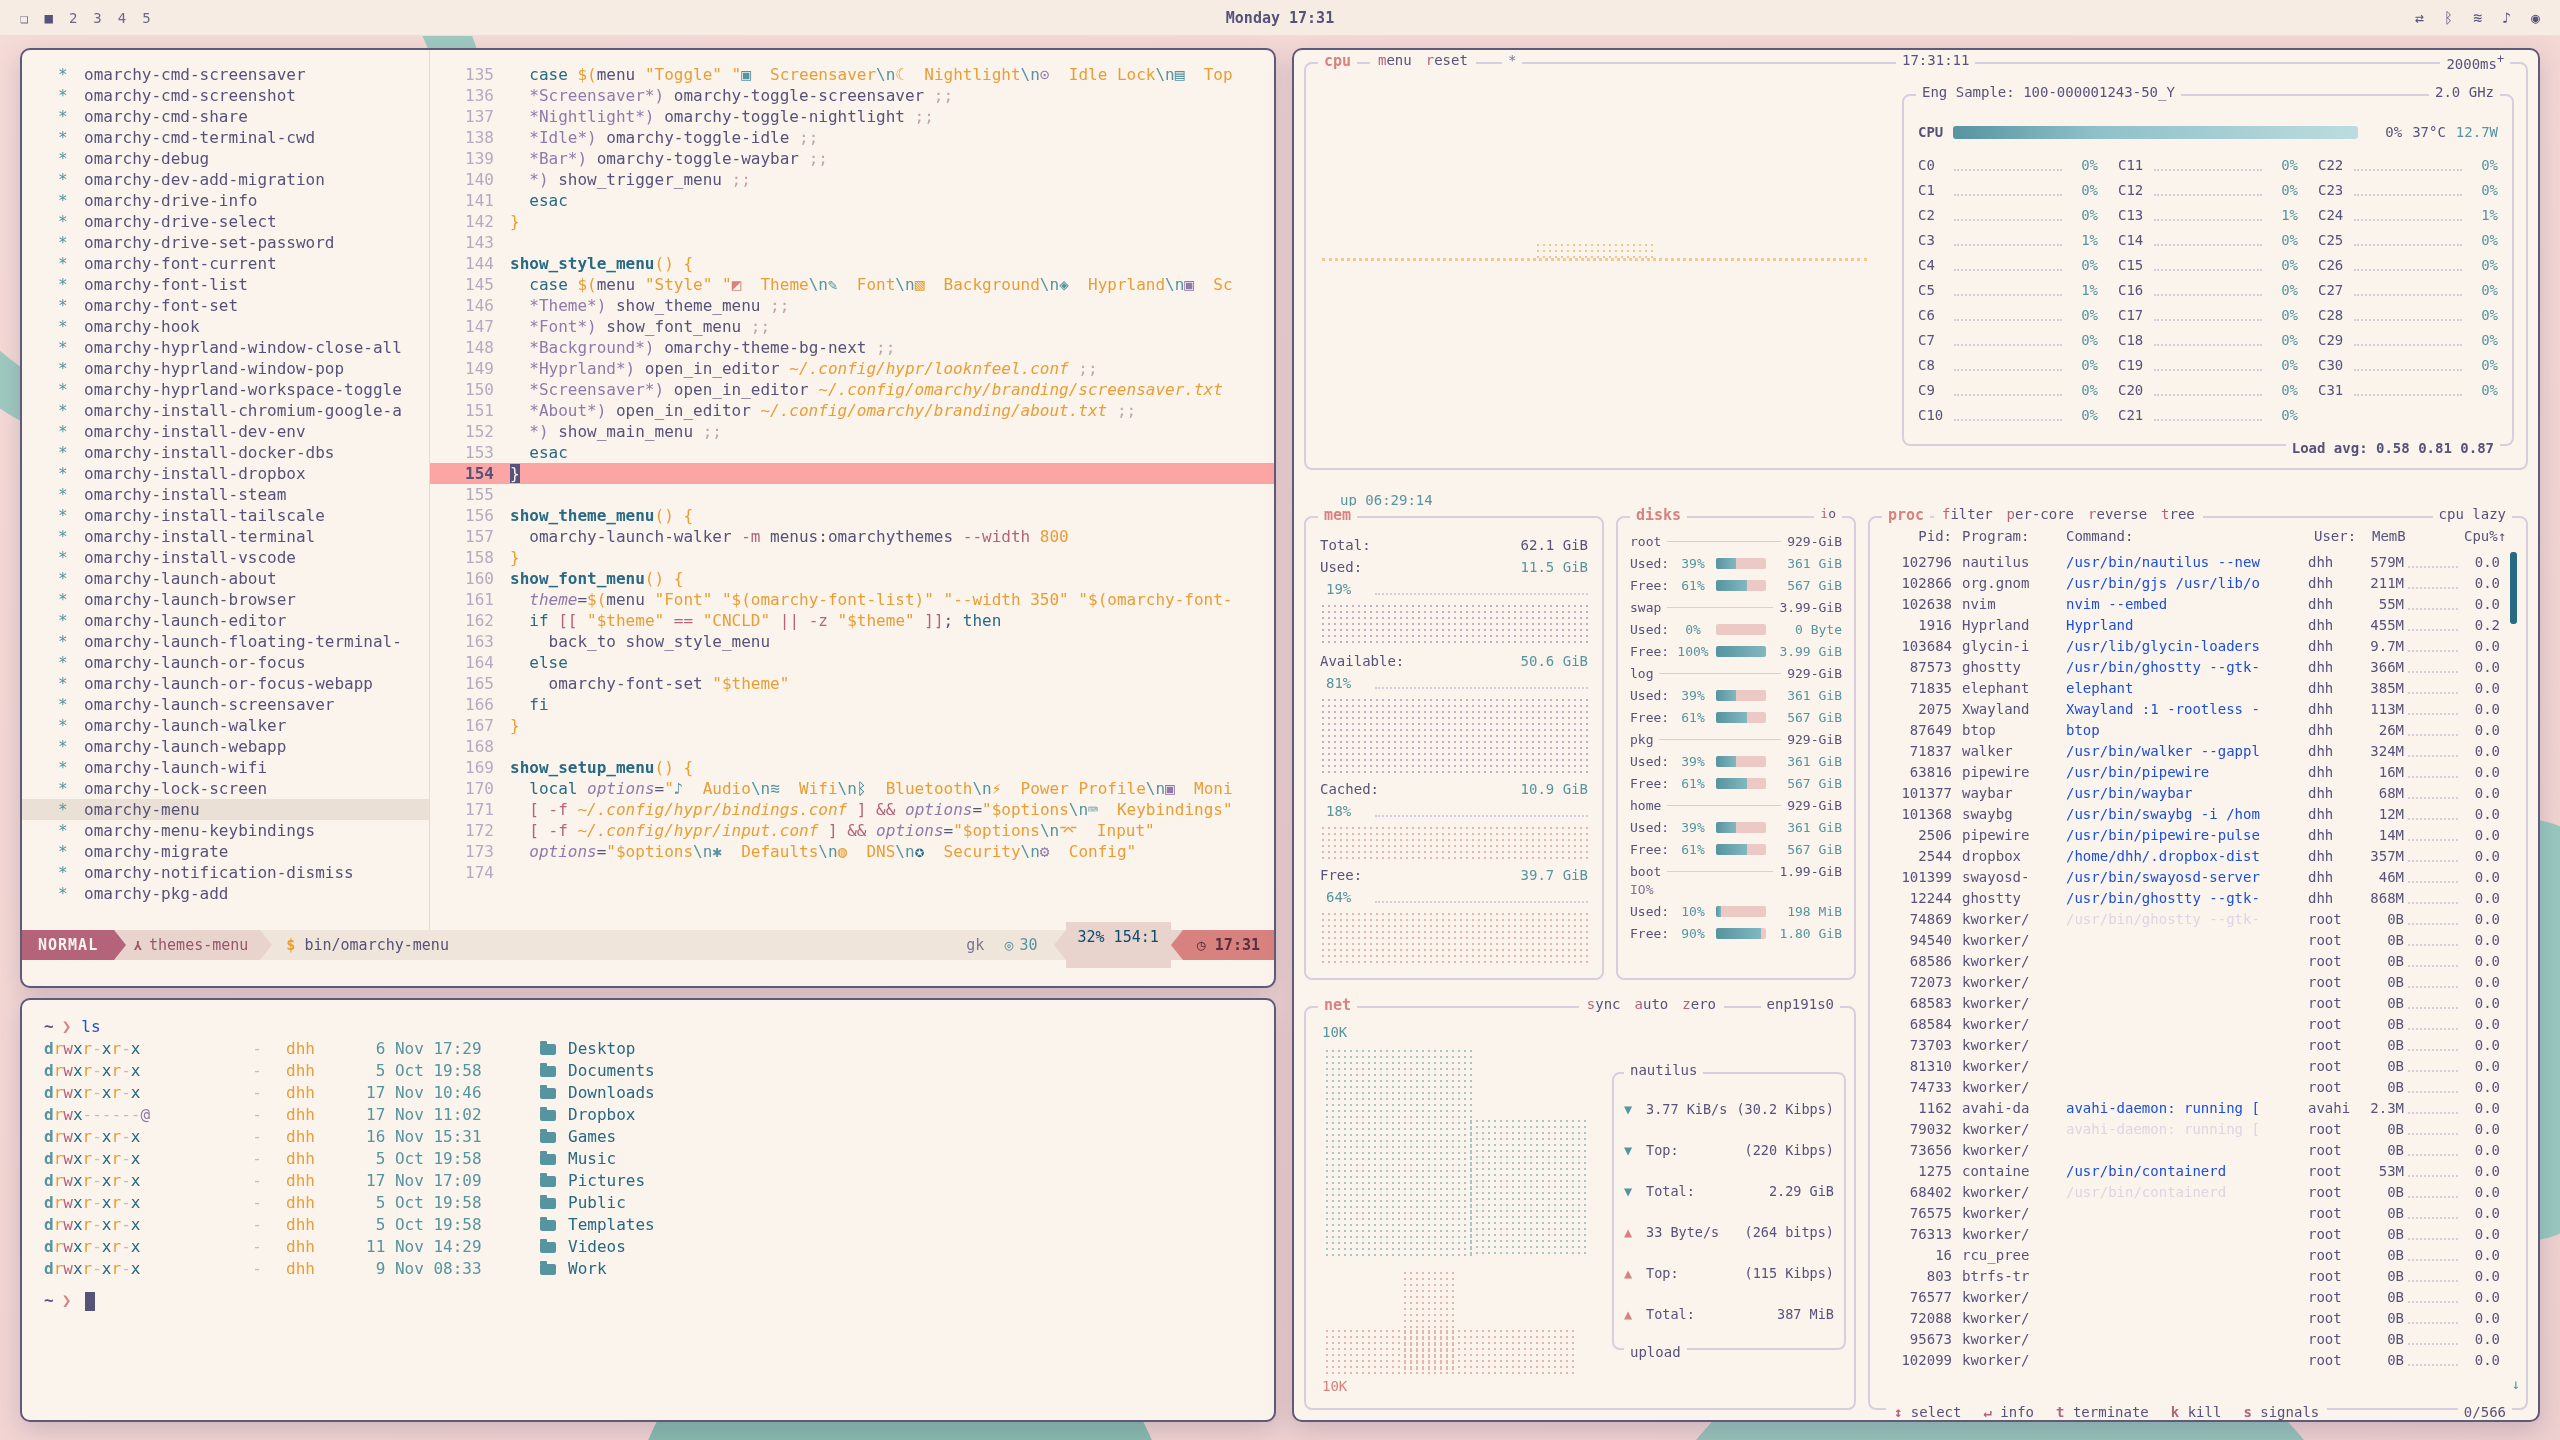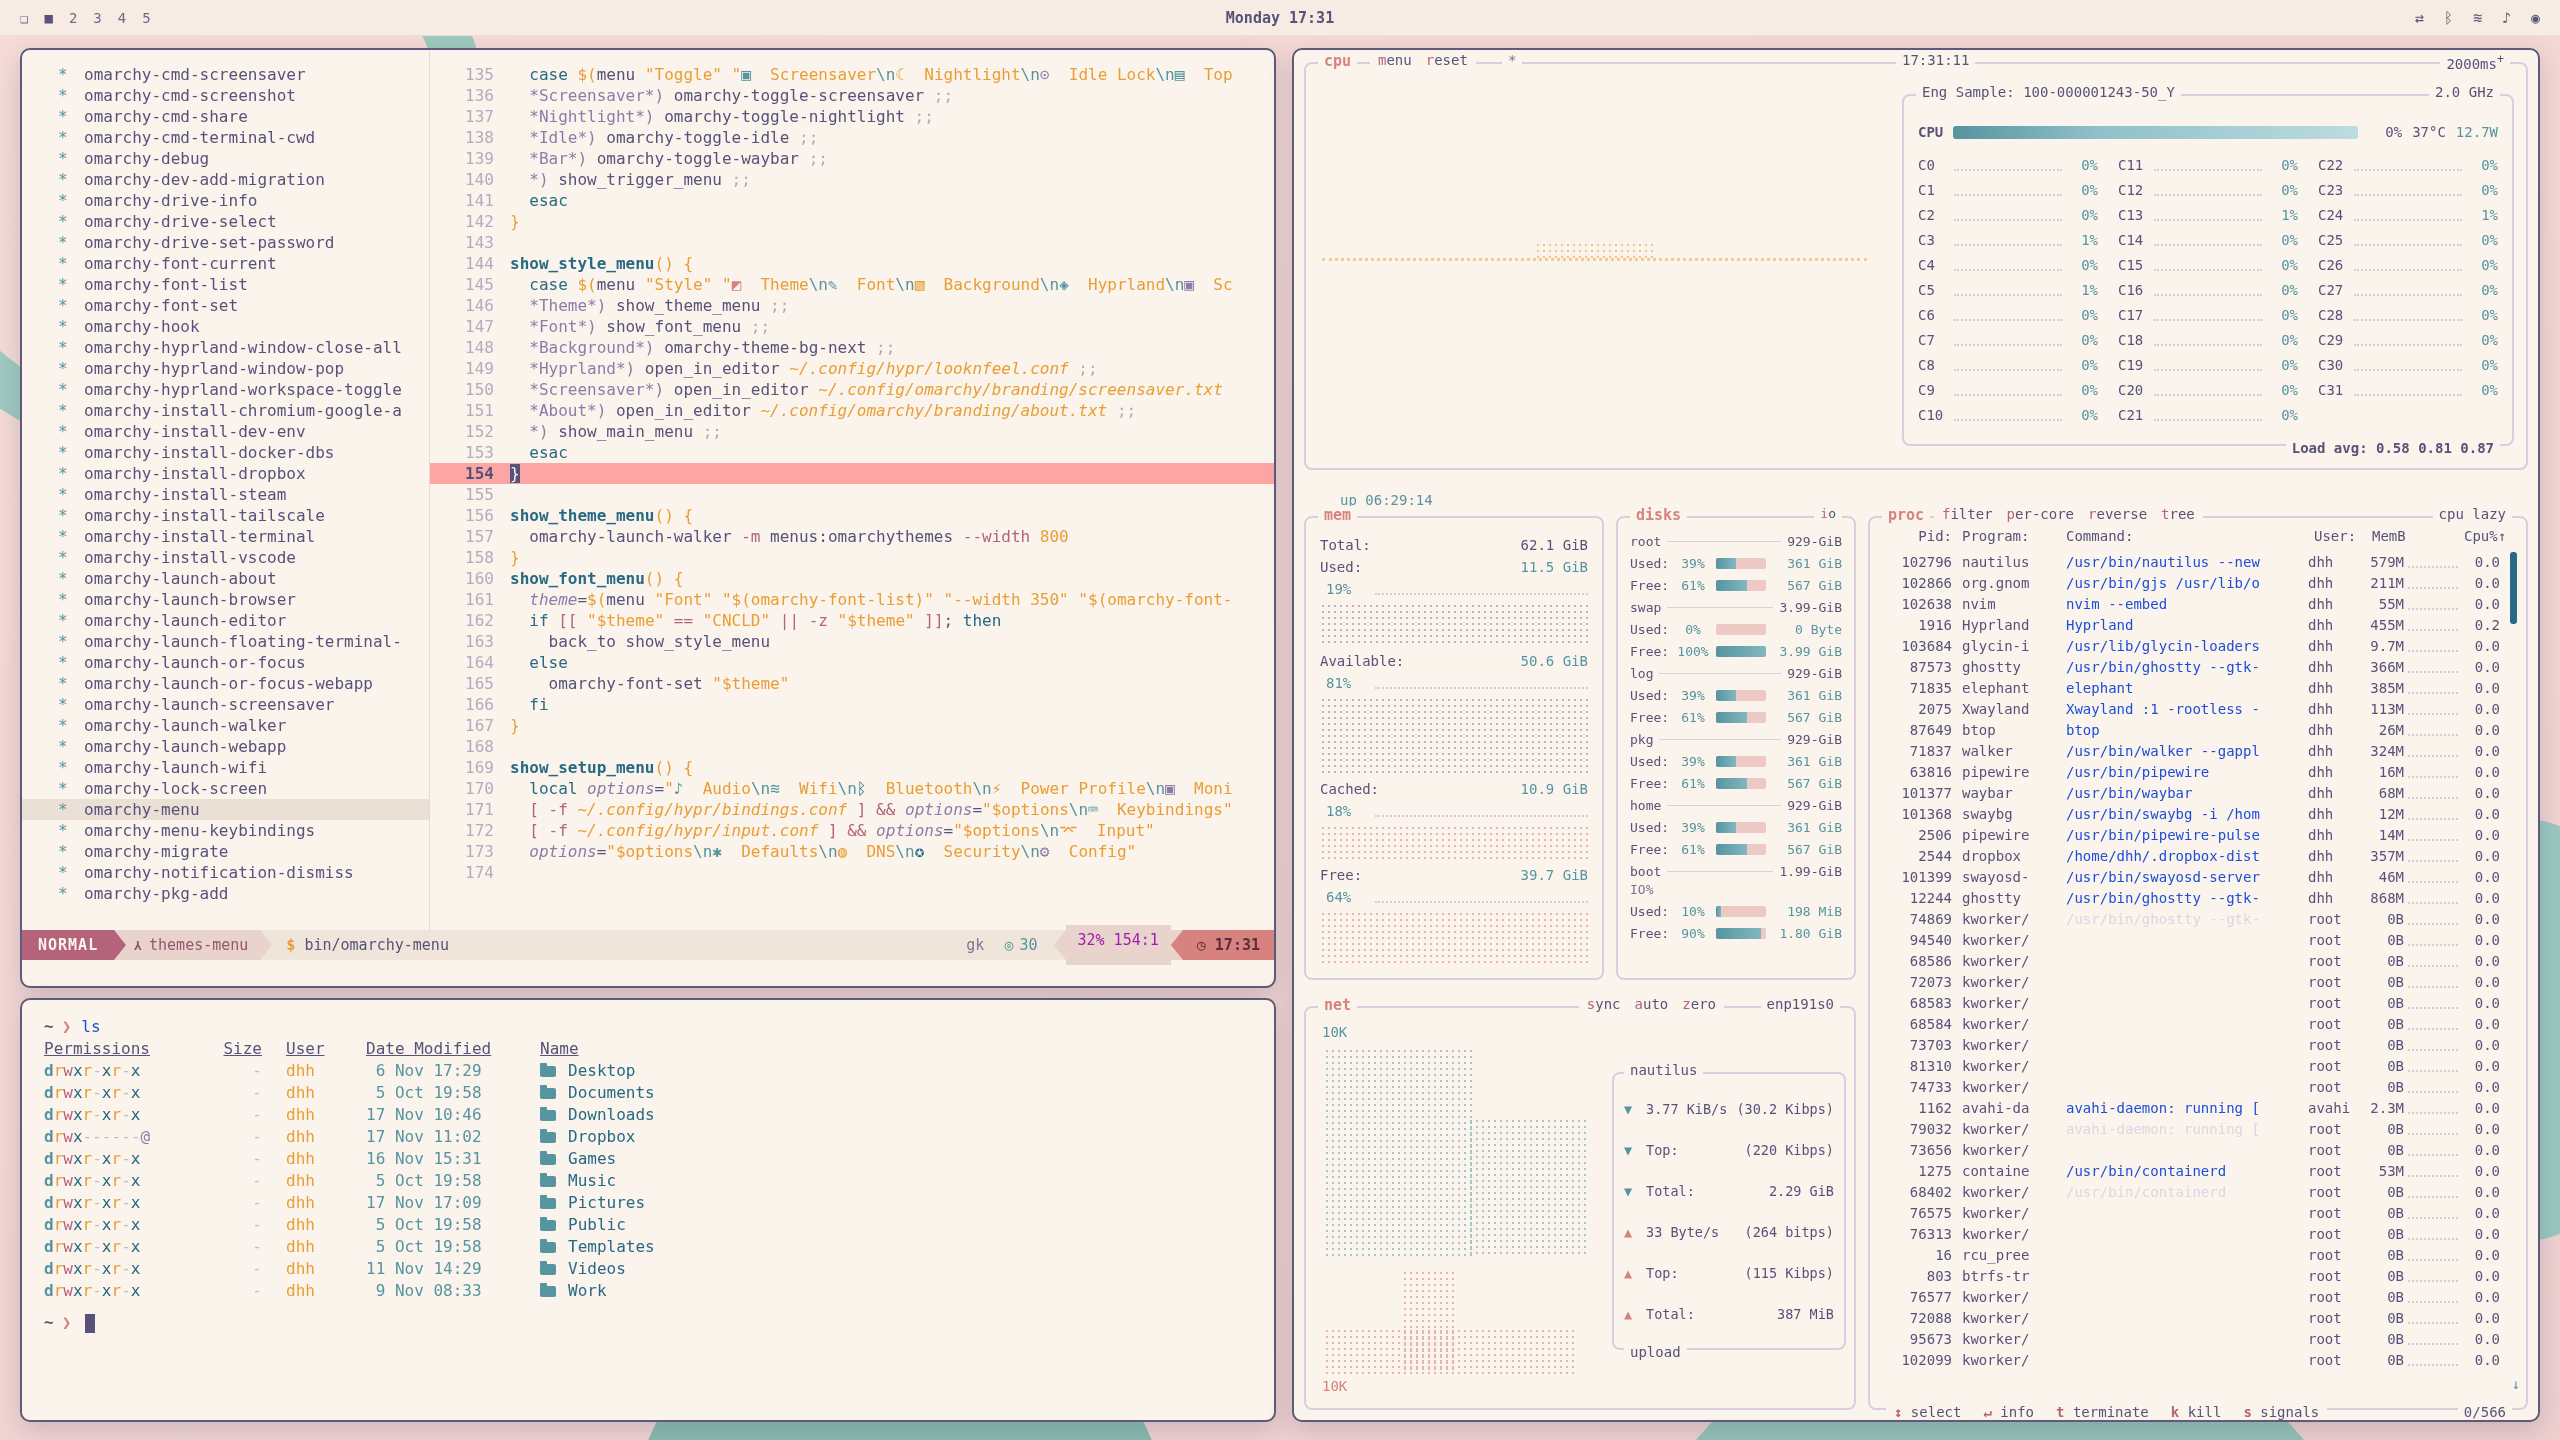--- a/index.html
+++ b/index.html
@@ -52,21 +52,21 @@
   .a1{border-left:12px solid #b4637a;background:#e9d3cd}
   .sl-branch{background:#e9d3cd;color:#96566b;height:30px;line-height:30px;padding:0 12px 0 8px;display:flex;align-items:center;gap:7px}
   .branch-glyph{display:inline-block;transform:rotate(180deg);font-weight:bold;font-size:13px}
   .a2{border-left:12px solid #e9d3cd;background:#efe5db}
   .sl-file{color:#575279;margin-left:14px}
   .dollar{color:#ea9d34;font-weight:bold}
   .sl-spacer{flex:1}
   .sl-keys{color:#797593;margin-right:20px}
   .sl-count{color:#56949f;margin-right:16px;display:flex;gap:6px;align-items:center}
   .a3{border-right:12px solid #e9d3cd;background:#efe5db}
-  .sl-pos{background:#e9d3cd;color:#a21caf;height:40px;line-height:30px;padding:0 12px}
+  .sl-pos{background:#e9d3cd;color:#0c4a6e;height:46px;line-height:30px;padding:0 12px}
   .a4{border-right:12px solid #d7827e;background:#e9d3cd}
   .sl-time{background:#d7827e;color:#5b2e3d;height:30px;line-height:30px;padding:0 14px;font-weight:bold}
   
   .term{left:20px;top:998px;width:1256px;height:424px;padding:16px 22px;font-size:16px}
   .t-line{height:22px;line-height:22px;display:flex;white-space:pre;align-items:center}
   .p-path{color:#575279;font-weight:bold}
   .p-sym{color:#d7827e;margin:0 10px 0 8px;font-weight:bold}
   .p-cmd{color:#575279}
   .hd{color:#575279;text-decoration:underline}
   .col{flex:none}
@@ -313,27 +313,20 @@
     </span>
   </footer>
 </section>
 
 <section class="window term">
   <div class="t-line">
     <span class="p-path">~</span>
     <span class="p-sym">❯</span>
     <span class="p-cmd">ls</span>
   </div>
-  <div class="t-line">
-    <span class="col perm"><span class="hd">Permissions</span></span>
-    <span class="col size"><span class="hd">Size</span></span>
-    <span class="col user"><span class="hd">User</span></span>
-    <span class="col date"><span class="hd">Date Modified</span></span>
-    <span class="col name"><span class="hd">Name</span></span>
-  </div>
   <div id="ls-rows">
       <div class="t-line ls-row"><span class="col perm"><span class="pc-d">d</span><span class="pc-r">r</span><span class="pc-w">w</span><span class="pc-x">x</span><span class="pc-r">r</span><span class="pc-dash">-</span><span class="pc-x">x</span><span class="pc-r">r</span><span class="pc-dash">-</span><span class="pc-x">x</span></span><span class="col size">-</span><span class="col user">dhh</span><span class="col date"> 6 Nov 17:29</span><span class="col name"><span class="ficon"></span><span class="nm">Desktop</span></span></div>
       <div class="t-line ls-row"><span class="col perm"><span class="pc-d">d</span><span class="pc-r">r</span><span class="pc-w">w</span><span class="pc-x">x</span><span class="pc-r">r</span><span class="pc-dash">-</span><span class="pc-x">x</span><span class="pc-r">r</span><span class="pc-dash">-</span><span class="pc-x">x</span></span><span class="col size">-</span><span class="col user">dhh</span><span class="col date"> 5 Oct 19:58</span><span class="col name"><span class="ficon"></span><span class="nm">Documents</span></span></div>
       <div class="t-line ls-row"><span class="col perm"><span class="pc-d">d</span><span class="pc-r">r</span><span class="pc-w">w</span><span class="pc-x">x</span><span class="pc-r">r</span><span class="pc-dash">-</span><span class="pc-x">x</span><span class="pc-r">r</span><span class="pc-dash">-</span><span class="pc-x">x</span></span><span class="col size">-</span><span class="col user">dhh</span><span class="col date">17 Nov 10:46</span><span class="col name"><span class="ficon"></span><span class="nm">Downloads</span></span></div>
       <div class="t-line ls-row"><span class="col perm"><span class="pc-d">d</span><span class="pc-r">r</span><span class="pc-w">w</span><span class="pc-x">x</span><span class="pc-dash">-</span><span class="pc-dash">-</span><span class="pc-dash">-</span><span class="pc-dash">-</span><span class="pc-dash">-</span><span class="pc-dash">-</span><span class="pc-at">@</span></span><span class="col size">-</span><span class="col user">dhh</span><span class="col date">17 Nov 11:02</span><span class="col name"><span class="ficon"></span><span class="nm">Dropbox</span></span></div>
       <div class="t-line ls-row"><span class="col perm"><span class="pc-d">d</span><span class="pc-r">r</span><span class="pc-w">w</span><span class="pc-x">x</span><span class="pc-r">r</span><span class="pc-dash">-</span><span class="pc-x">x</span><span class="pc-r">r</span><span class="pc-dash">-</span><span class="pc-x">x</span></span><span class="col size">-</span><span class="col user">dhh</span><span class="col date">16 Nov 15:31</span><span class="col name"><span class="ficon"></span><span class="nm">Games</span></span></div>
       <div class="t-line ls-row"><span class="col perm"><span class="pc-d">d</span><span class="pc-r">r</span><span class="pc-w">w</span><span class="pc-x">x</span><span class="pc-r">r</span><span class="pc-dash">-</span><span class="pc-x">x</span><span class="pc-r">r</span><span class="pc-dash">-</span><span class="pc-x">x</span></span><span class="col size">-</span><span class="col user">dhh</span><span class="col date"> 5 Oct 19:58</span><span class="col name"><span class="ficon"></span><span class="nm">Music</span></span></div>
       <div class="t-line ls-row"><span class="col perm"><span class="pc-d">d</span><span class="pc-r">r</span><span class="pc-w">w</span><span class="pc-x">x</span><span class="pc-r">r</span><span class="pc-dash">-</span><span class="pc-x">x</span><span class="pc-r">r</span><span class="pc-dash">-</span><span class="pc-x">x</span></span><span class="col size">-</span><span class="col user">dhh</span><span class="col date">17 Nov 17:09</span><span class="col name"><span class="ficon"></span><span class="nm">Pictures</span></span></div>
       <div class="t-line ls-row"><span class="col perm"><span class="pc-d">d</span><span class="pc-r">r</span><span class="pc-w">w</span><span class="pc-x">x</span><span class="pc-r">r</span><span class="pc-dash">-</span><span class="pc-x">x</span><span class="pc-r">r</span><span class="pc-dash">-</span><span class="pc-x">x</span></span><span class="col size">-</span><span class="col user">dhh</span><span class="col date"> 5 Oct 19:58</span><span class="col name"><span class="ficon"></span><span class="nm">Public</span></span></div>
       <div class="t-line ls-row"><span class="col perm"><span class="pc-d">d</span><span class="pc-r">r</span><span class="pc-w">w</span><span class="pc-x">x</span><span class="pc-r">r</span><span class="pc-dash">-</span><span class="pc-x">x</span><span class="pc-r">r</span><span class="pc-dash">-</span><span class="pc-x">x</span></span><span class="col size">-</span><span class="col user">dhh</span><span class="col date"> 5 Oct 19:58</span><span class="col name"><span class="ficon"></span><span class="nm">Templates</span></span></div>

